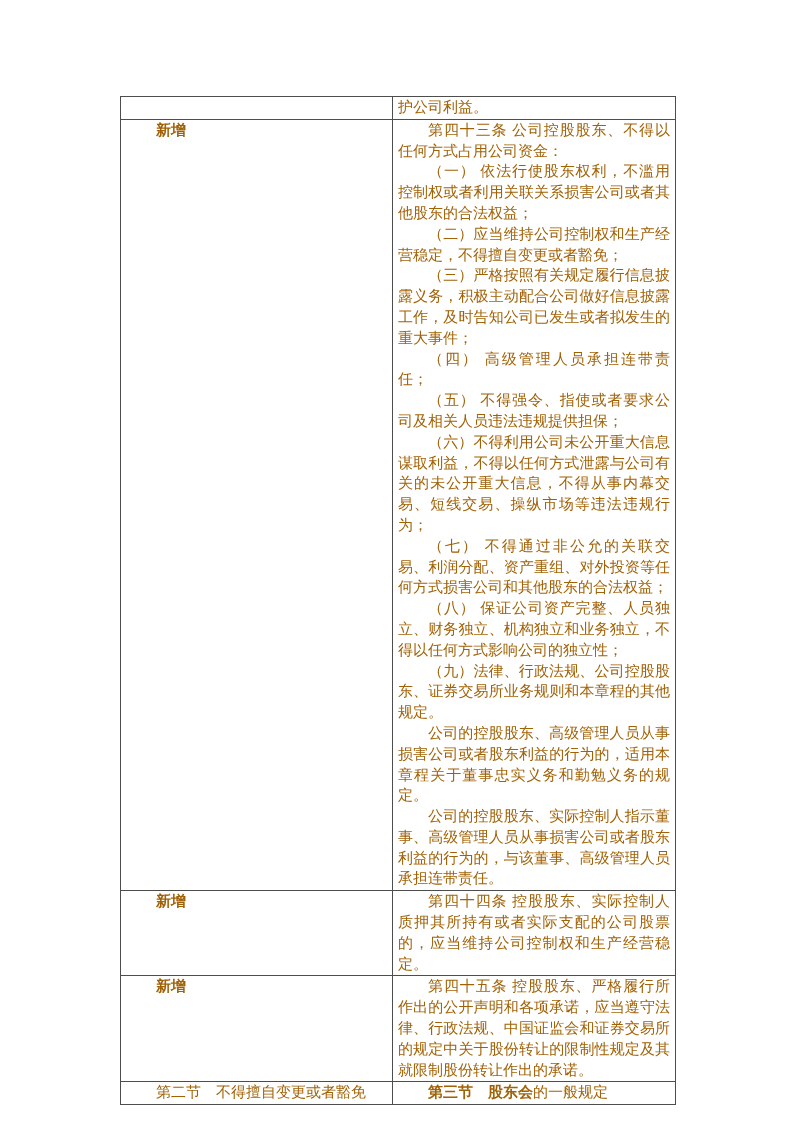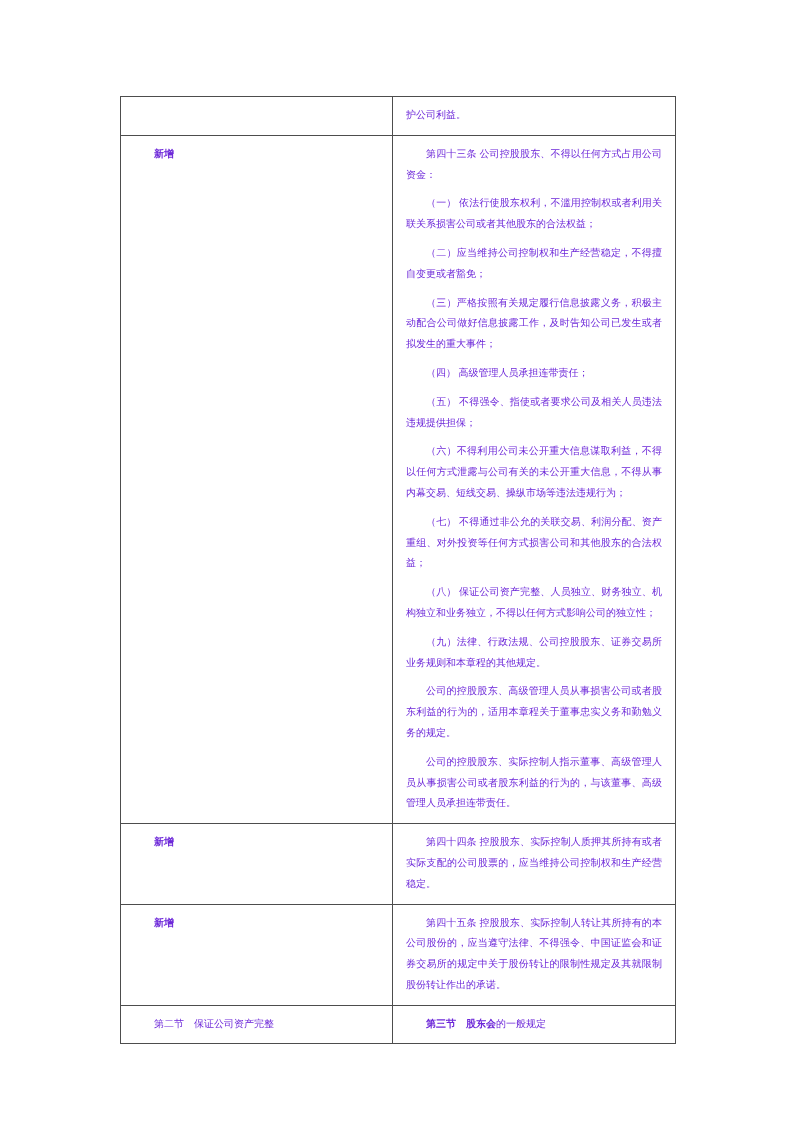--- a/index.html
+++ b/index.html
@@ -26,27 +26,27 @@
   }
   table.doc-table td {
     border: 1px solid #4d4d4d;
     vertical-align: top;
     padding: 0 5px 1px 5px;
     box-sizing: border-box;
   }
   col.left-col  { width: 272px; }
   col.right-col { width: 283px; }
   .doc-table p {
-    margin: 8px;
-    font-size: 10px;
+    margin: 0;
+    font-size: 15px;
     line-height: 20.8px;
     text-align: justify;
     text-indent: 2em;
     word-break: break-all;
-    color: #6d28d9;
+    color: #a16207;
   }
   .doc-table p.no-indent { text-indent: 0; }
   .doc-table p.bold { font-weight: bold; }
   .doc-table p b { font-weight: bold; }
 </style>
 </head>
 <body>
 
 <div class="page">
   <table class="doc-table">
@@ -86,26 +86,26 @@
           </td>
           <td>
             <p>第四十四条 控股股东、实际控制人质押其所持有或者实际支配的公司股票的，应当维持公司控制权和生产经营稳定。</p>
           </td>
         </tr>
         <tr>
           <td>
             <p class="bold">新增</p>
           </td>
           <td>
-            <p>第四十五条 控股股东、实际控制人转让其所持有的本公司股份的，应当遵守法律、不得强令、中国证监会和证券交易所的规定中关于股份转让的限制性规定及其就限制股份转让作出的承诺。</p>
+            <p>第四十五条 控股股东、严格履行所作出的公开声明和各项承诺，应当遵守法律、行政法规、中国证监会和证券交易所的规定中关于股份转让的限制性规定及其就限制股份转让作出的承诺。</p>
           </td>
         </tr>
         <tr>
           <td>
-            <p>第二节　保证公司资产完整</p>
+            <p>第二节　不得擅自变更或者豁免</p>
           </td>
           <td>
             <p><b>第三节　股东会</b>的一般规定</p>
           </td>
         </tr>
       </tbody>
   </table>
 </div>
 
 </body></html>

